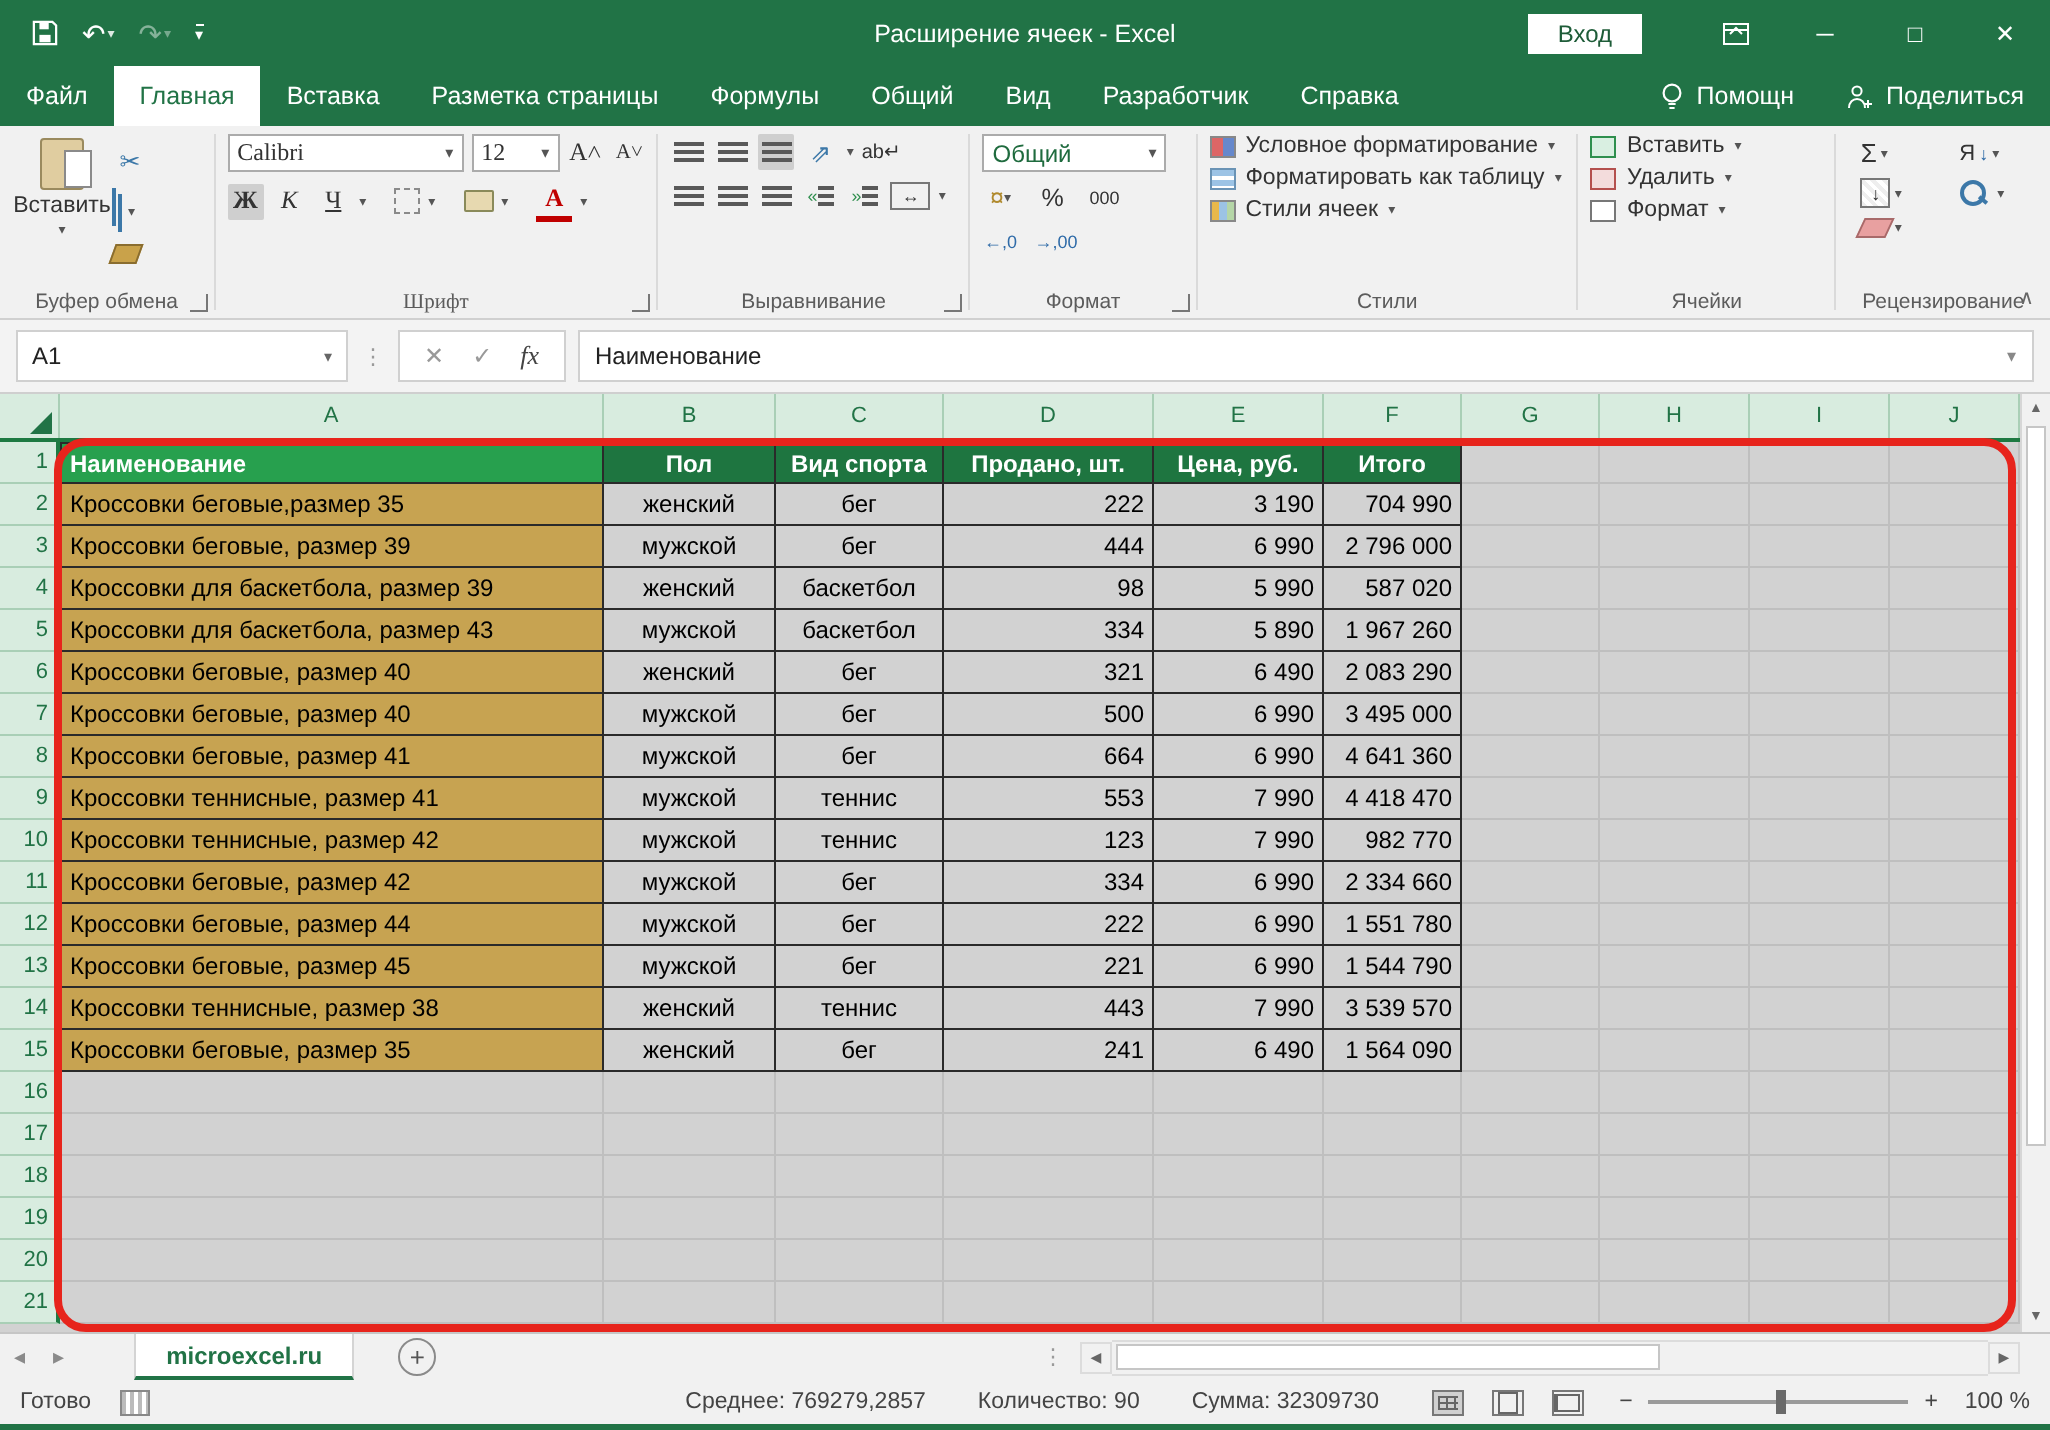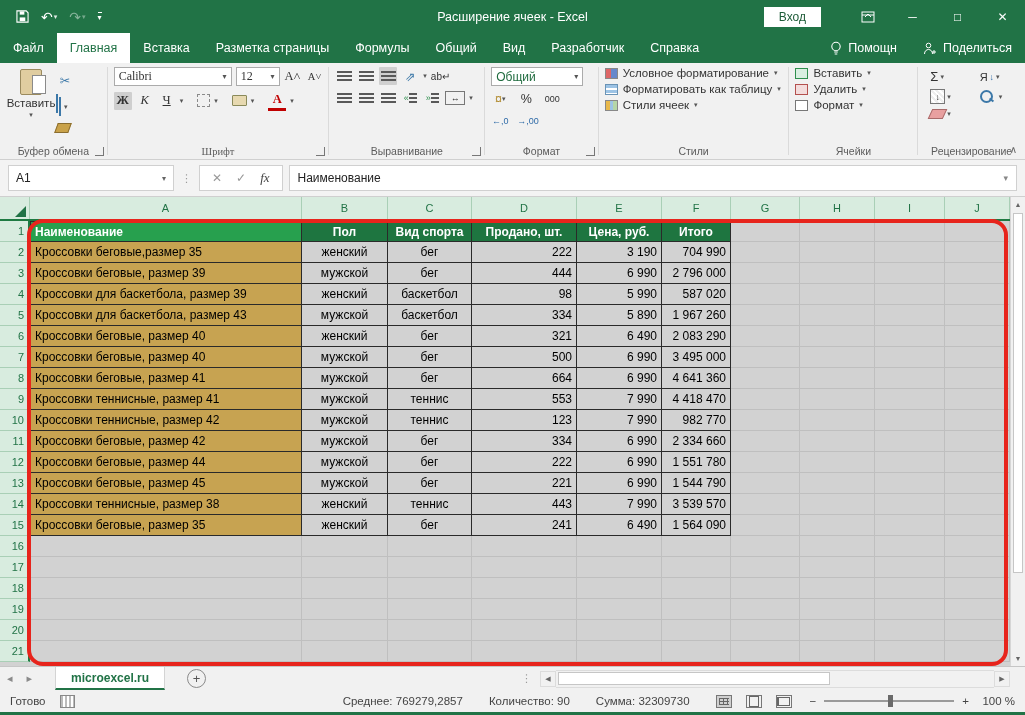--- a/index.html
+++ b/index.html
@@ -103,21 +103,21 @@
   .vscroll{position:absolute;top:197px;right:0;width:15px;height:469px;background:#f1f1f1;
            border-left:1px solid #d6d6d6;box-sizing:border-box;z-index:2;}
   .vs-arrow{height:15px;display:flex;align-items:center;justify-content:center;font-size:7px;color:#666;}
   .vs-thumb{position:absolute;left:2px;right:2px;top:16px;height:360px;background:#fff;border:1px solid #c6c6c6;box-sizing:border-box;}
   .vs-down{position:absolute;bottom:0;left:0;right:0;}
   
   .sheettabs{position:absolute;left:0;right:0;bottom:25px;height:24px;background:#f1f1f1;display:flex;
              align-items:stretch;font-size:12px;color:#555;border-top:1px solid #c6c6c6;box-sizing:border-box;}
   .st-nav{display:flex;align-items:center;padding:0 7px;color:#8a8a8a;font-size:11px;}
   .stab{background:#fff;color:#217346;font-weight:bold;display:flex;align-items:center;padding:0 15px;
-        margin-left:16px;border-bottom:2px solid #217346;border-left:1px solid #d4d4d4;border-right:1px solid #d4d4d4;box-sizing:border-box;}
+        margin-left:28px;border-bottom:2px solid #217346;border-left:1px solid #d4d4d4;border-right:1px solid #d4d4d4;box-sizing:border-box;}
   .addsheet{width:17px;height:17px;border:1px solid #8a8a8a;border-radius:50%;display:flex;align-items:center;
             justify-content:center;color:#555;font-size:13px;align-self:center;margin-left:22px;}
   .st-dots{align-self:center;color:#9a9a9a;margin-left:auto;margin-right:8px;font-size:11px;}
   .hscroll{display:flex;align-items:center;width:470px;margin-right:15px;}
   .hs-arrow{width:16px;height:16px;display:flex;align-items:center;justify-content:center;font-size:7px;color:#666;background:#f1f1f1;border:1px solid #dcdcdc;box-sizing:border-box;}
   .hs-track{position:relative;flex:1;height:16px;background:#f1f1f1;border-top:1px solid #dcdcdc;border-bottom:1px solid #dcdcdc;}
   .hs-thumb{position:absolute;left:2px;top:1px;height:13px;width:62%;background:#fff;border:1px solid #c6c6c6;box-sizing:border-box;}
   
   .statusbar{position:absolute;left:0;right:0;bottom:0;height:25px;background:#f1f1f1;display:flex;
              align-items:center;font-size:11.5px;color:#444;border-bottom:3px solid #217346;box-sizing:border-box;}

